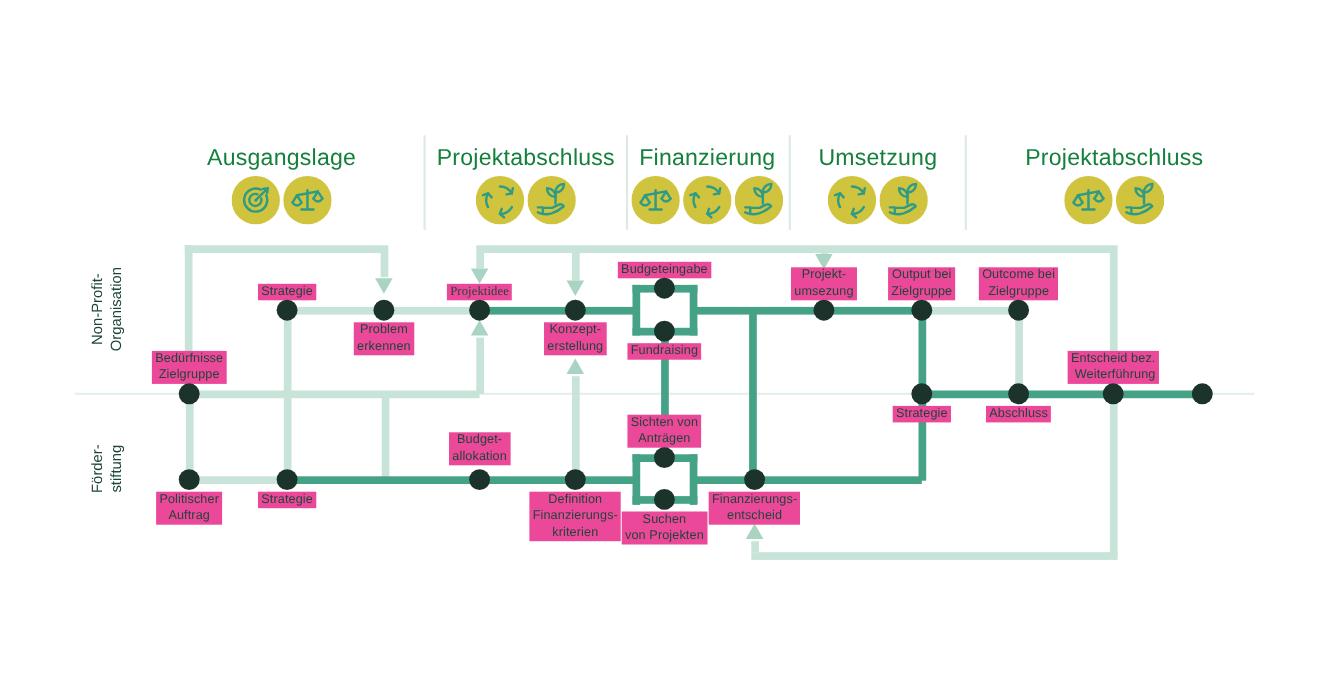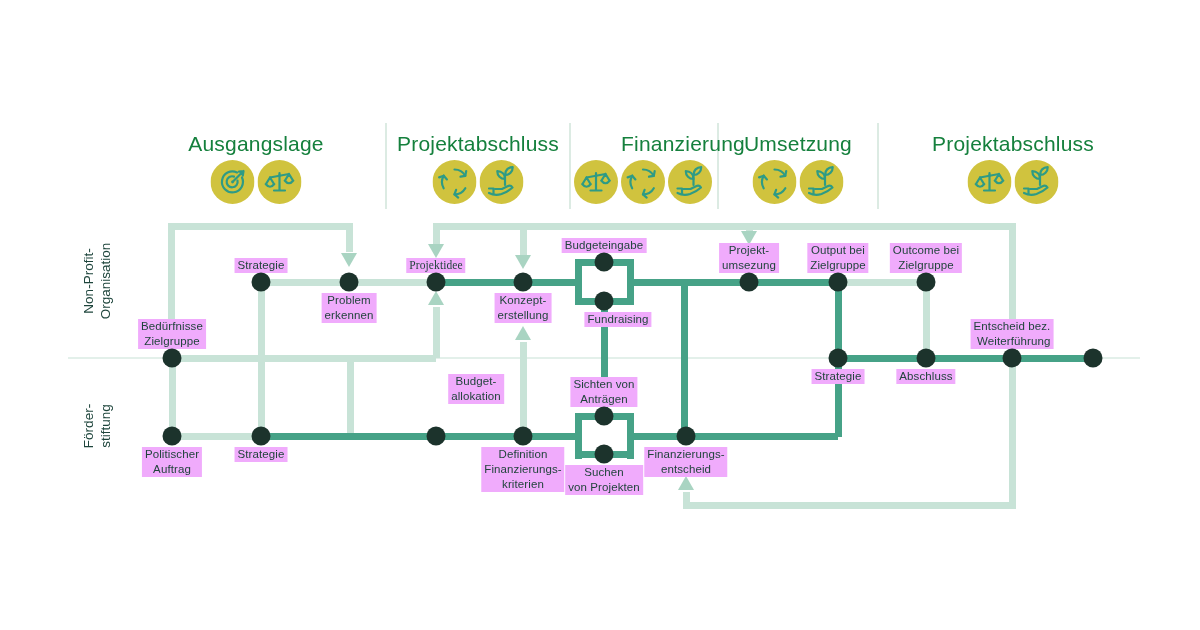--- a/index.html
+++ b/index.html
@@ -11,21 +11,21 @@
   .seg.light{background:#c8e3d7;}
   .seg.dark{background:#46a287;}
   .seg.faint{background:#e3f0ea;}
   .seg.sep{background:#dcebe3;}
   .arrow{position:absolute;width:0;height:0;}
   .arrow.down{border-left:8.5px solid transparent;border-right:8.5px solid transparent;border-top:14px solid #a9d4c2;}
   .arrow.up{border-left:8.5px solid transparent;border-right:8.5px solid transparent;border-bottom:14px solid #a9d4c2;}
   .node{position:absolute;width:19px;height:19px;border-radius:50%;background:#1c332c;transform:translate(-50%,-50%);z-index:6;}
   .node-label{
     position:absolute;transform:translateX(-50%);text-align:center;
-    font-size:11.5px;line-height:15px;white-space:pre;background:#f0abfc;
+    font-size:11.5px;line-height:15px;white-space:pre;background:#ec4899;
     padding:0 3px;z-index:5;letter-spacing:.1px;
   }
   .phase-title{
     position:absolute;transform:translateX(-50%);font-size:21px;font-weight:400;
     letter-spacing:.2px;white-space:nowrap;color:#15803d;z-index:4;
   }
   .phase-icons{position:absolute;transform:translateX(-50%);display:flex;gap:3px;z-index:4;}
   .phase-icons svg{display:block;}
   .lane-label{
     position:absolute;transform:translate(-50%,-50%) rotate(-90deg);
@@ -143,21 +143,21 @@
           <g fill="none" stroke="#2e9b85" stroke-width="2.2" stroke-linecap="round" stroke-linejoin="round">
             <path d="M9.5 33 q6 3 12.5 1 q6 -2 11 -6.5 q-1.8 -2.8 -5 -1.3 l-5.5 2.8 h-7"></path>
             <path d="M9.5 28.5 h4.5 v5"></path>
             <path d="M25.5 25 V 15"></path>
             <path d="M25.5 19 C21 19 17.8 15.8 17.8 11.2 C22.4 11.2 25.5 14.4 25.5 19 Z"></path>
             <path d="M25.5 15 C30 15 33.2 11.8 33.2 7.2 C28.6 7.2 25.5 10.4 25.5 15 Z"></path>
           </g>
         </svg>
       </span>
     </div>
-    <div class="phase-title" style="left: 643px; top: 132px; margin-left: 40px;">Finanzierung</div>
+    <div class="phase-title" style="left: 643px; top: 132px;">Finanzierung</div>
     <div class="phase-icons" style="left: 643px; top: 160px;">
       <span>
         <svg width="44" height="44" viewBox="0 0 44 44">
           <circle cx="22" cy="22" r="22" fill="#d0c33e"></circle>
           <g fill="none" stroke="#2e9b85" stroke-width="2.2" stroke-linecap="round" stroke-linejoin="round">
             <path d="M22 13 V 30.5 M16.5 30.5 H 27.5"></path>
             <path d="M12.5 17.5 L31.5 14"></path>
             <circle cx="22" cy="15.5" r="1.3" fill="#2e9b85" stroke="none"></circle>
             <path d="M12.5 17.5 l-4 6.5 M12.5 17.5 l4 6.5 M8.2 24 Q12.5 29.5 16.8 24"></path>
             <path d="M31.5 14 l-4 6.5 M31.5 14 l4 6.5 M27.2 20.5 Q31.5 26 35.8 20.5"></path>
@@ -273,25 +273,25 @@
     <div class="node-label" style="left: 349px; top: 293px;">Problem
 erkennen</div>
     <div class="node" style="left: 436px; top: 282px;"></div>
     <div class="node-label" style="left: 436px; top: 258px; font-family: Liberation Serif, serif;">Projektidee</div>
     <div class="node" style="left: 523px; top: 282px;"></div>
     <div class="node-label" style="left: 523px; top: 293px;">Konzept-
 erstellung</div>
     <div class="node" style="left: 604px; top: 262px;"></div>
     <div class="node-label" style="left: 604px; top: 238px;">Budgeteingabe</div>
     <div class="node" style="left: 604px; top: 301px;"></div>
-    <div class="node-label" style="left: 618px; top: 312px;">Fundraising</div>
+    <div class="node-label" style="left: 604px; top: 312px;">Fundraising</div>
     <div class="node" style="left: 261px; top: 436px;"></div>
     <div class="node-label" style="left: 261px; top: 447px;">Strategie</div>
     <div class="node" style="left: 436px; top: 436px;"></div>
-    <div class="node-label" style="left: 436px; top: 374px; margin-left: 40px;">Budget-
+    <div class="node-label" style="left: 436px; top: 393px;">Budget-
 allokation</div>
     <div class="node" style="left: 523px; top: 436px;"></div>
     <div class="node-label" style="left: 523px; top: 447px;">Definition
 Finanzierungs-
 kriterien</div>
     <div class="node" style="left: 604px; top: 416px;"></div>
     <div class="node-label" style="left: 604px; top: 377px;">Sichten von
 Anträgen</div>
     <div class="node" style="left: 604px; top: 454px;"></div>
     <div class="node-label" style="left: 604px; top: 465px;">Suchen

